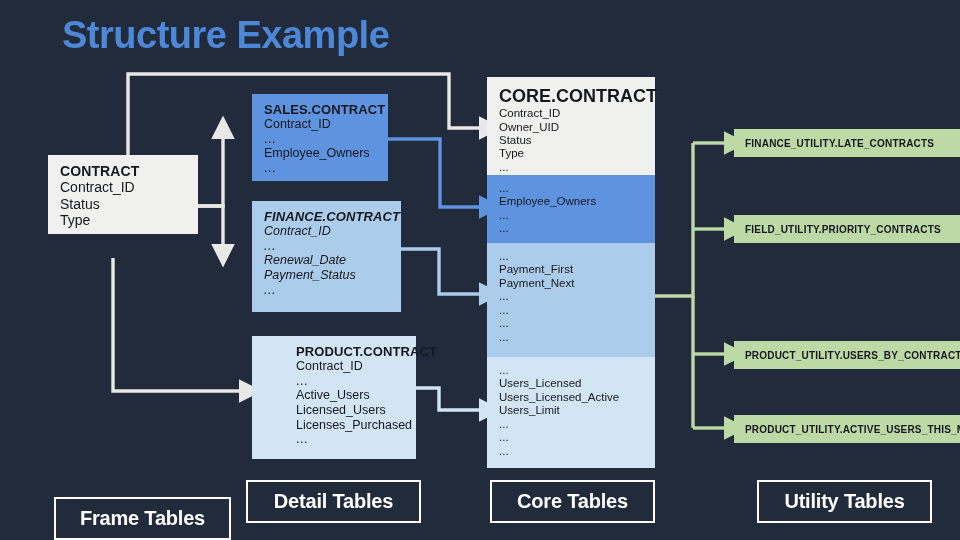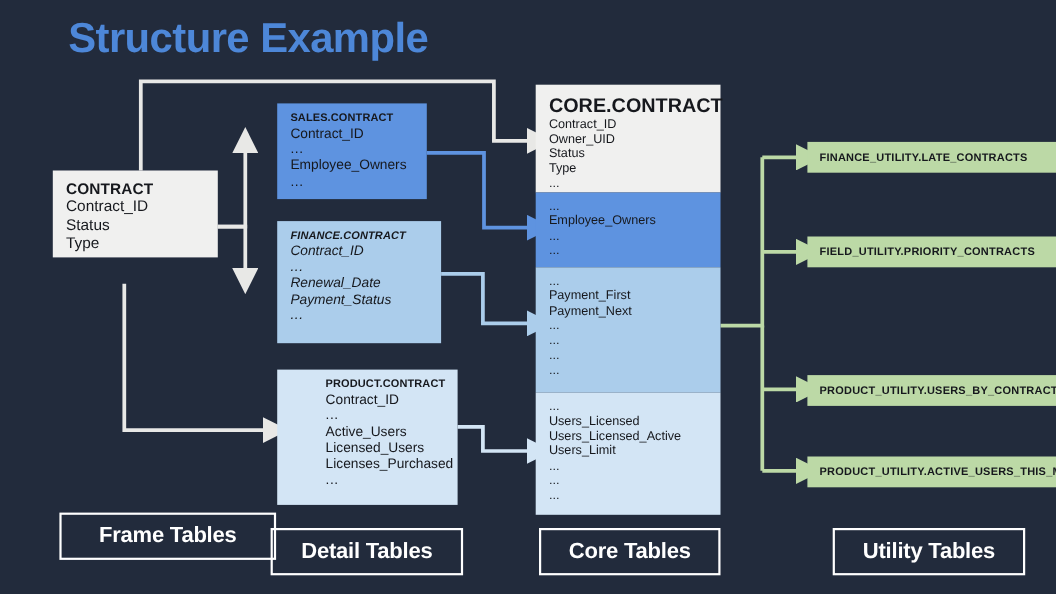--- a/index.html
+++ b/index.html
@@ -19,21 +19,21 @@
     color:#4d87d8; letter-spacing:-0.5px;
     white-space:nowrap;
   }
 
   .tbl {
     position:absolute;
     padding:8px 10px 9px 12px;
     color:#16181d;
     line-height:1.17;
   }
-  .tbl .tname { font-weight:bold; font-size:10px; letter-spacing:.1px; white-space:nowrap; }
+  .tbl .tname { font-weight:bold; font-size:13px; letter-spacing:.1px; white-space:nowrap; }
   .tbl .fld { font-size:12.5px; white-space:nowrap; }
   .tbl .dots { font-size:12.5px; letter-spacing:.5px; }
 
   .frame-tbl { background:#f0f0ef; }
   .frame-tbl .tname { font-size:14px; }
   .frame-tbl .fld { font-size:14px; }
 
   .detail-blue   { background:#5e93e0; }
   .detail-lblue  { background:#abcdeb; }
   .detail-llblue { background:#d3e5f5; }
@@ -198,21 +198,21 @@
   <div class="util" style="left:694px; top:215px; width:251px; height:28px;">
     <span>FIELD_UTILITY.PRIORITY_CONTRACTS</span>
   </div>
   <div class="util" style="left:694px; top:341px; width:241px; height:28px;">
     <span>PRODUCT_UTILITY.USERS_BY_CONTRACT</span>
   </div>
   <div class="util" style="left:694px; top:415px; width:251px; height:28px;">
     <span>PRODUCT_UTILITY.ACTIVE_USERS_THIS_MONTH</span>
   </div>
 
-  <div class="legend" style="left:14px; top:466px; width:197px; height:43px;">
+  <div class="legend" style="left:14px; top:497px; width:177px; height:43px;">
     <span>Frame Tables</span>
   </div>
   <div class="legend" style="left:206px; top:480px; width:175px; height:43px;">
     <span>Detail Tables</span>
   </div>
   <div class="legend" style="left:450px; top:480px; width:165px; height:43px;text-align:center;">
     <span>Core Tables</span>
   </div>
   <div class="legend" style="left:717px; top:480px; width:175px; height:43px;">
     <span>Utility Tables</span>

